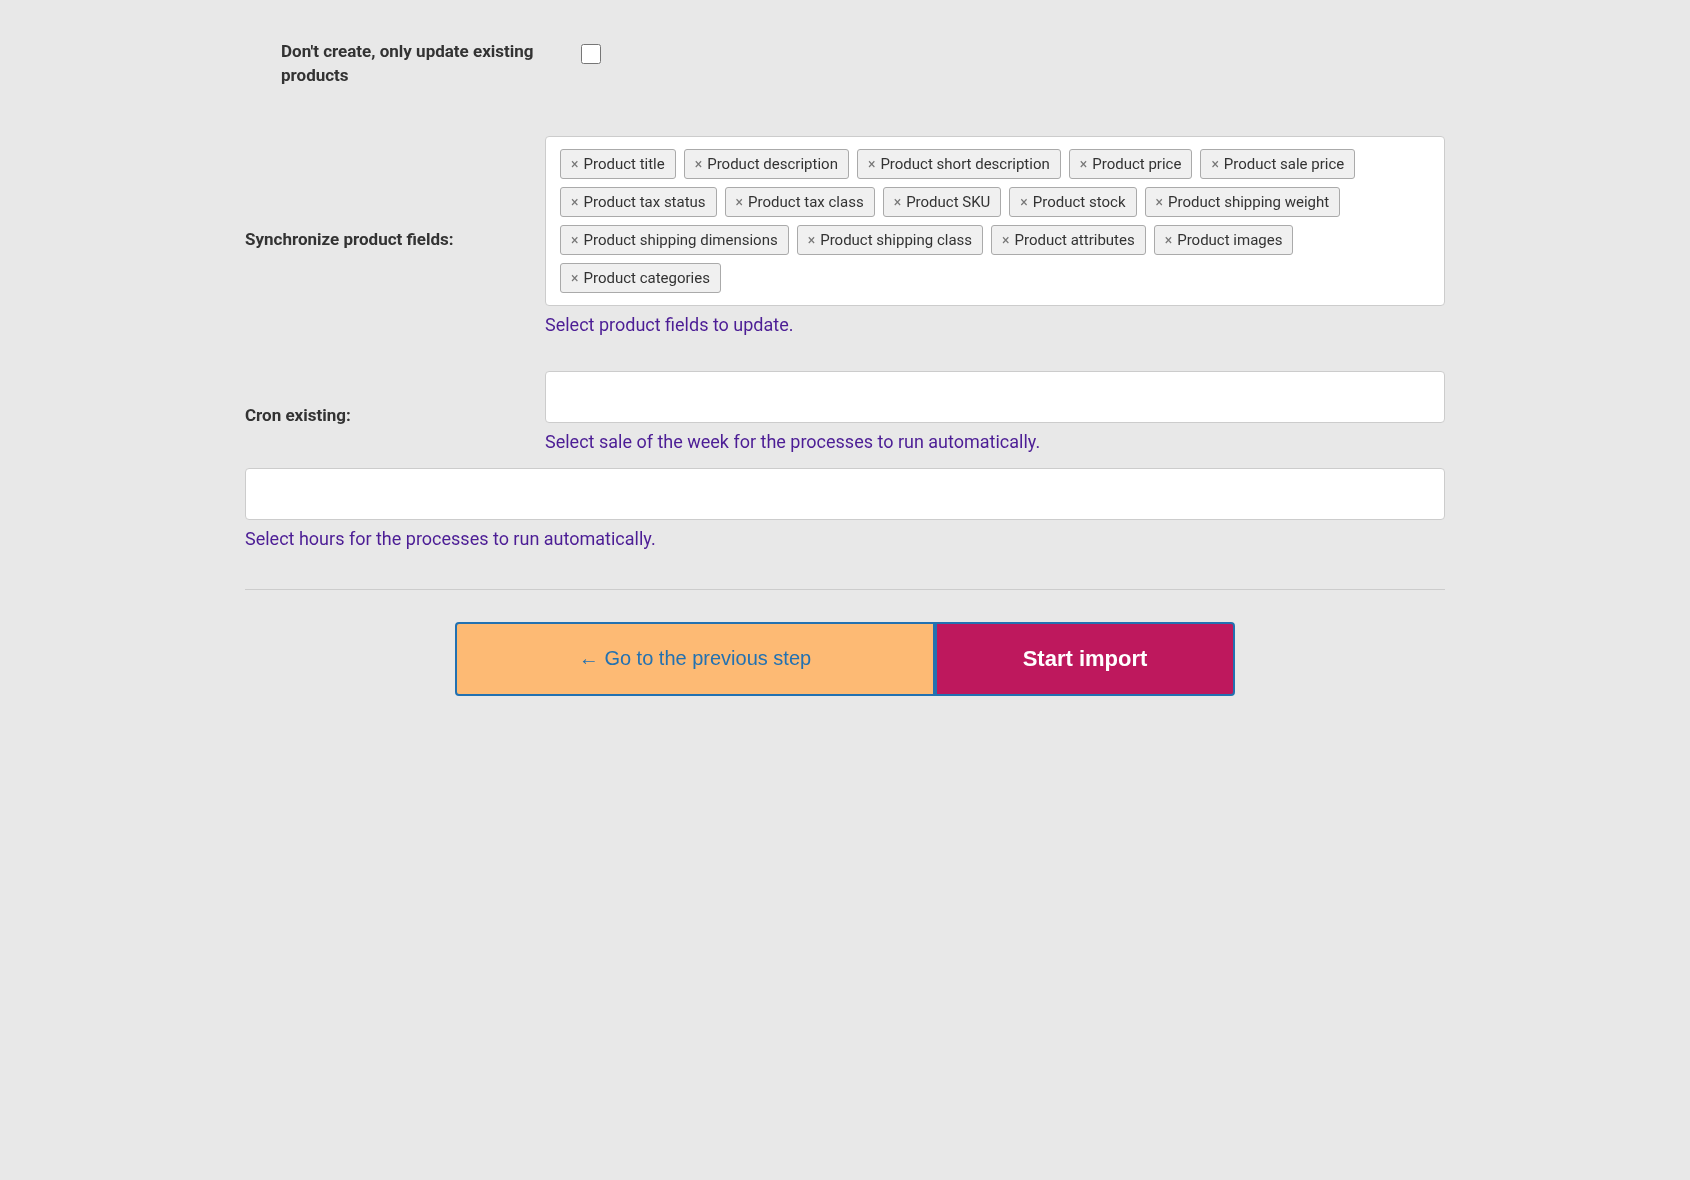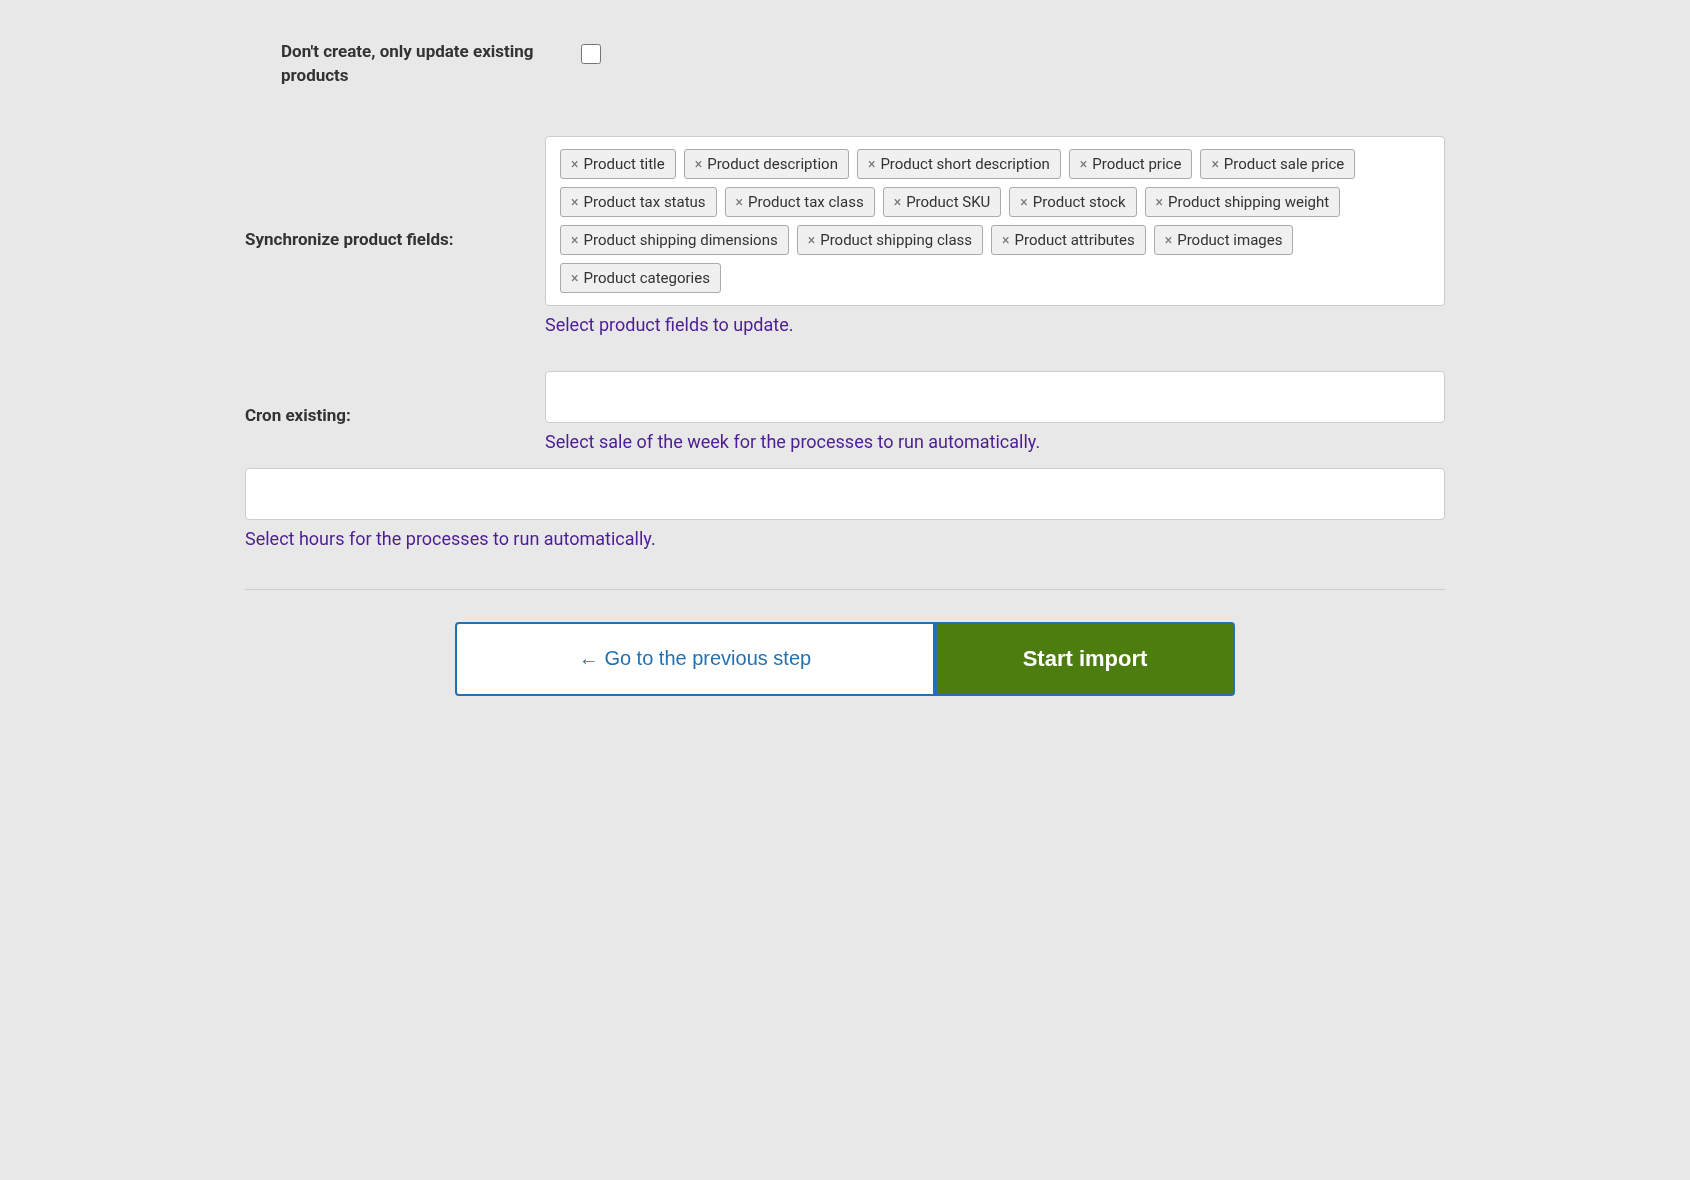--- a/index.html
+++ b/index.html
@@ -102,37 +102,37 @@
       border-top: 1px solid #ccc;
       margin: 40px 0 32px 0;
     }
     .button-row {
       display: flex;
       justify-content: center;
       gap: 0;
     }
     .btn-prev {
       border: 2px solid #2271b1;
-      background: #ffffff;
+      background: #fdba74;
       color: #2271b1;
       font-size: 20px;
       font-weight: 500;
       padding: 22px 50px;
       border-radius: 4px 0 0 4px;
       cursor: pointer;
       min-width: 480px;
       text-align: center;
       display: flex;
       align-items: center;
       justify-content: center;
       gap: 8px;
     }
     .btn-start {
       border: 2px solid #2271b1;
-      background: #4d7c0f;
+      background: #be185d;
       color: #fff;
       font-size: 22px;
       font-weight: 700;
       padding: 22px 50px;
       border-radius: 0 4px 4px 0;
       cursor: pointer;
       min-width: 300px;
       text-align: center;
       display: flex;
       align-items: center;

